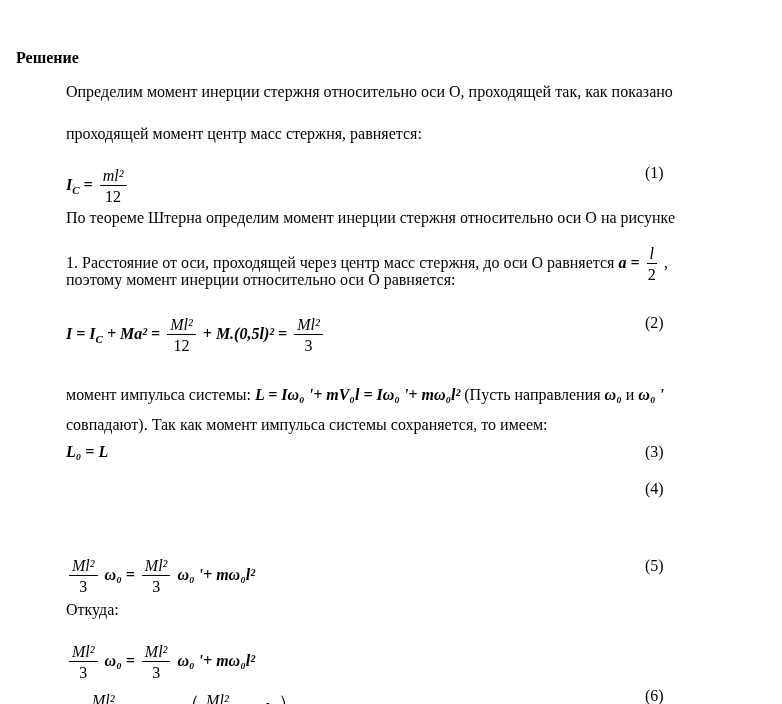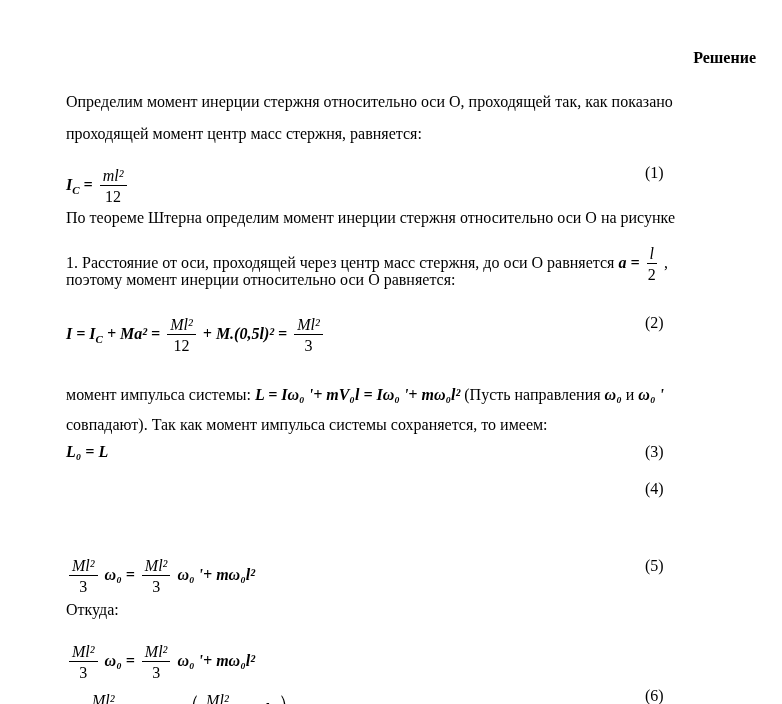--- a/index.html
+++ b/index.html
@@ -1,38 +1,38 @@
 <!DOCTYPE html>
 <html><head>
 <meta charset="utf-8">
 <style>
   html,body{margin:0;padding:0;background:#fff;}
   .page{
     position:relative;width:782px;height:704px;background:#ffffff;overflow:hidden;
     font-family:"Liberation Serif",serif;font-size:16px;color:#000;
   }
   .ln{position:absolute;left:66px;white-space:nowrap;line-height:20px;}
-  .title{left:0;width:756px;text-align:right;font-weight:bold;}
+  .title{left:16px;width:756px;text-align:left;font-weight:bold;}
   .m{font-style:italic;font-weight:bold;}
   .m sub{font-size:11px;font-style:italic;line-height:0;}
   .frac{display:inline-block;vertical-align:middle;text-align:center;margin:16px 3px;}
   .fnum{display:block;padding:0 3px 1px 3px;border-bottom:1px solid #000;line-height:17px;font-style:italic;}
   .fden{display:block;padding-top:2px;line-height:17px;font-style:normal;}
   .eqnum{position:absolute;left:645px;white-space:nowrap;font-style:normal;}
   .bigp{display:inline-block;transform:scaleY(2.3);vertical-align:middle;font-size:17px;margin:0 3px;font-style:normal;}
   .arrow{font-family:"Liberation Serif","DejaVu Sans",serif;font-style:normal;}
 </style>
 </head>
 <body>
 
 <div class="page">
 
   <div class="ln title" style="top:48px">Решение</div>
 
-  <div class="ln" style="top:92px">Определим момент инерции стержня относительно оси О, проходящей так, как показано</div>
+  <div class="ln" style="top:82px">Определим момент инерции стержня относительно оси О, проходящей так, как показано</div>
   <div class="ln" style="top:124px">проходящей момент центр масс стержня, равняется:</div>
 
   <div class="ln" style="top:151px">
     <span class="m"><span>I</span><sub>C</sub></span><span class="m"> = </span><span class="frac"><span class="fnum">ml²</span><span class="fden">12</span></span>
   </div>
   <div class="ln eqnum" style="top:163px">(1)</div>
 
   <div class="ln" style="top:208px">По теореме Штерна определим момент инерции стержня относительно оси О на рисунке</div>
   <div class="ln" style="top:229px">
     <span>1. Расстояние от оси, проходящей через центр масс стержня, до оси О равняется </span><span class="m">a = </span><span class="frac"><span class="fnum">l</span><span class="fden">2</span></span><span> ,</span>

